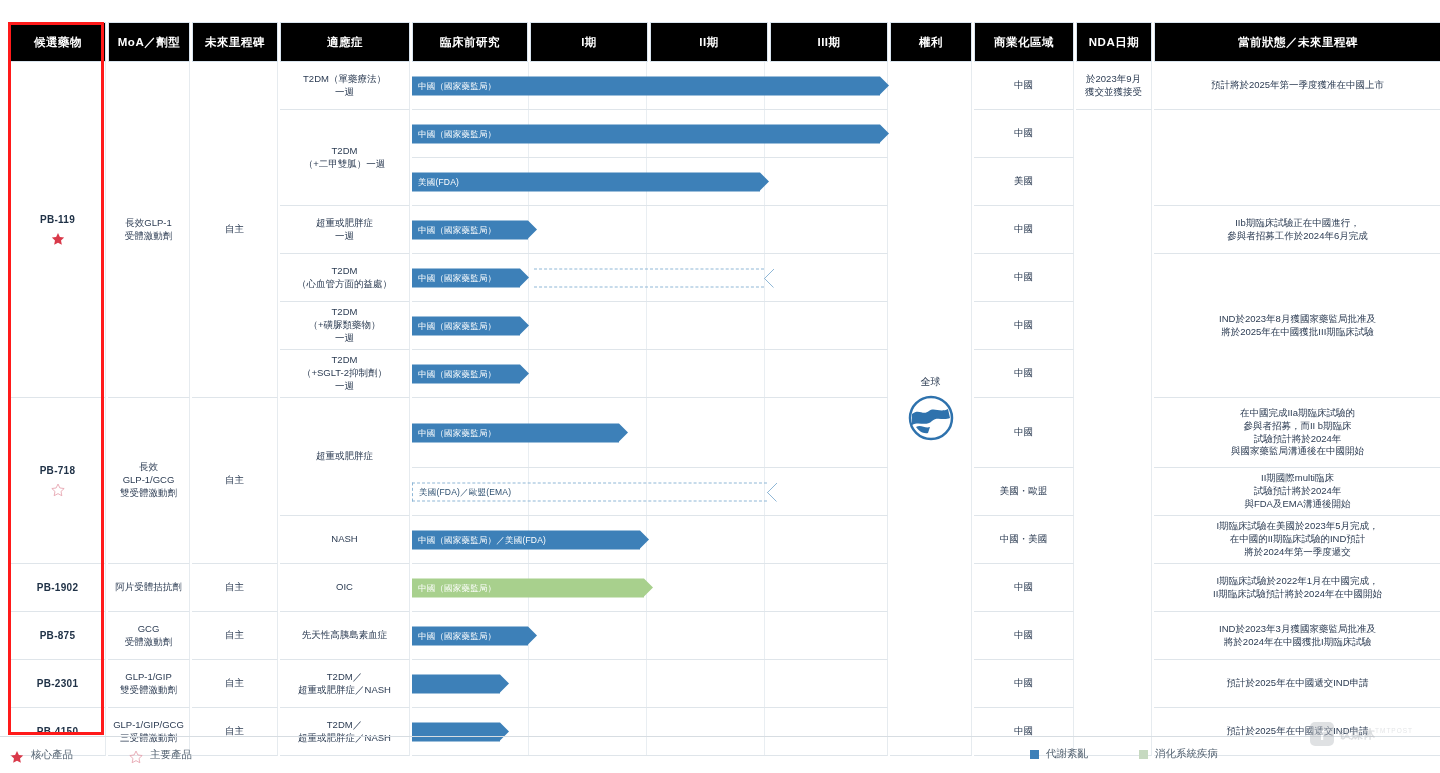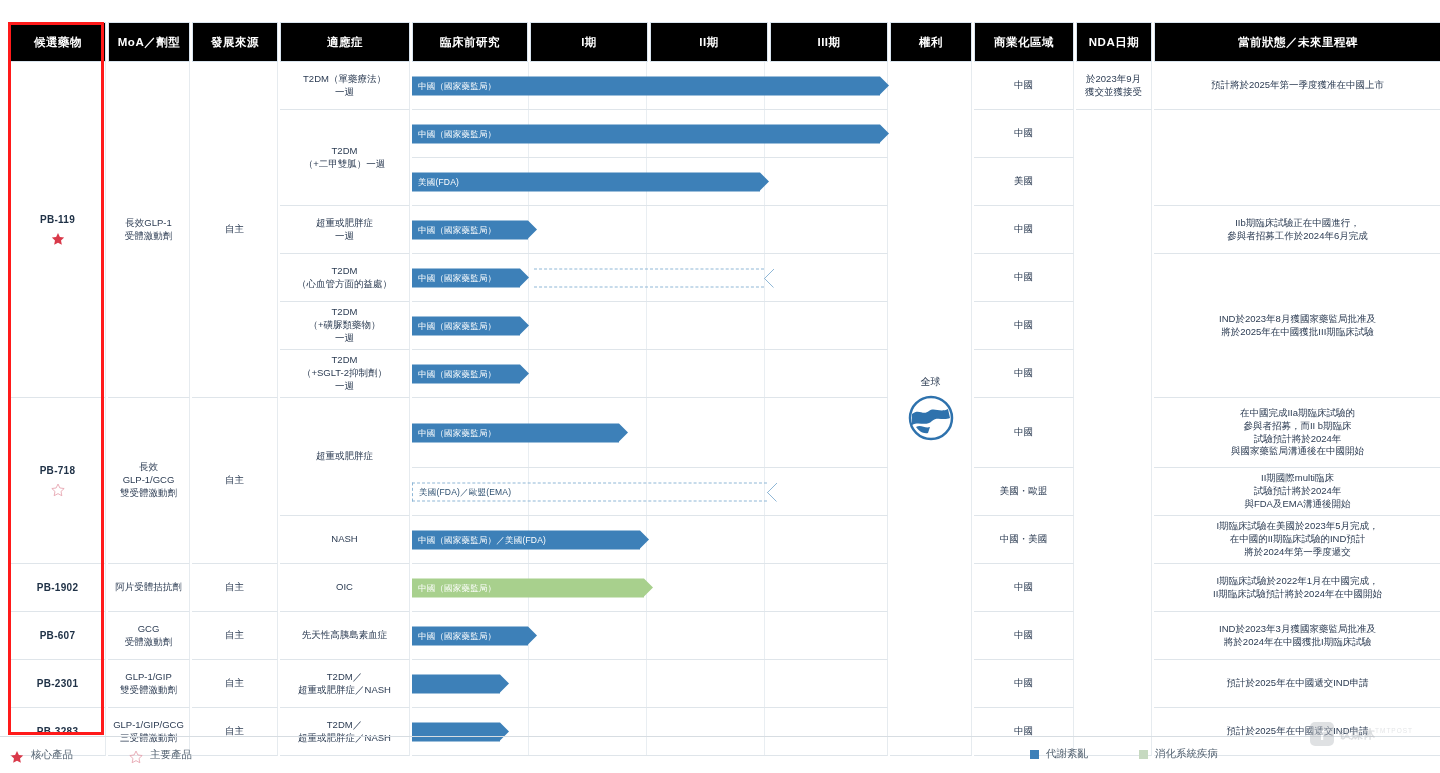--- a/index.html
+++ b/index.html
@@ -144,21 +144,21 @@
       <col style="width:82px">
         <col style="width:100px">
         <col style="width:76px">
         <col style="width:288px">
     </colgroup>
 
     <thead>
       <tr>
         <th>候選藥物</th>
         <th>MoA／劑型</th>
-        <th>發展來源</th>
+        <th>未來里程碑</th>
         <th>適應症</th>
         <th>臨床前研究</th>
         <th>I期</th>
         <th>II期</th>
         <th>III期</th>
         <th>權利</th>
         <th>商業化區域</th>
         <th>NDA日期</th>
         <th>當前狀態／未來里程碑</th>
       </tr>
@@ -308,21 +308,21 @@
             <div style="position: absolute; top: 0px; bottom: 0px; left: 116px; width: 1px; background: rgb(233, 238, 242);"></div>
             <div style="position: absolute; top: 0px; bottom: 0px; left: 234px; width: 1px; background: rgb(233, 238, 242);"></div>
             <div style="position: absolute; top: 0px; bottom: 0px; left: 352px; width: 1px; background: rgb(233, 238, 242);"></div>
             <div class="barwrap" style="left: 0px;"><div class="bar green" style="width: 232px;">中國（國家藥監局）</div></div>
           </td>
           <td>中國</td>
           <td rowspan="1" class="noborder-r">I期臨床試驗於2022年1月在中國完成，<br>II期臨床試驗預計將於2024年在中國開始</td>
         </tr>
         <tr style="height: 48px;">
           <td class="tint" rowspan="1">
-            <div class="drugname">PB-607</div>
+            <div class="drugname">PB-875</div>
           </td>
           <td class="tint" rowspan="1">GCG<br>受體激動劑</td>
           <td class="tint" rowspan="1">自主</td>
           <td class="tint" rowspan="1">先天性高胰島素血症</td>
           <td class="phase" colspan="4">
             <div style="position: absolute; top: 0px; bottom: 0px; left: 116px; width: 1px; background: rgb(233, 238, 242);"></div>
             <div style="position: absolute; top: 0px; bottom: 0px; left: 234px; width: 1px; background: rgb(233, 238, 242);"></div>
             <div style="position: absolute; top: 0px; bottom: 0px; left: 352px; width: 1px; background: rgb(233, 238, 242);"></div>
             <div class="barwrap" style="left: 0px;"><div class="bar" style="width: 116px;">中國（國家藥監局）</div></div>
           </td>
@@ -340,21 +340,21 @@
             <div style="position: absolute; top: 0px; bottom: 0px; left: 116px; width: 1px; background: rgb(233, 238, 242);"></div>
             <div style="position: absolute; top: 0px; bottom: 0px; left: 234px; width: 1px; background: rgb(233, 238, 242);"></div>
             <div style="position: absolute; top: 0px; bottom: 0px; left: 352px; width: 1px; background: rgb(233, 238, 242);"></div>
             <div class="barwrap" style="left: 0px;"><div class="bar" style="width: 88px;"></div></div>
           </td>
           <td>中國</td>
           <td rowspan="1" class="noborder-r">預計於2025年在中國遞交IND申請</td>
         </tr>
         <tr style="height: 48px;">
           <td class="tint" rowspan="1">
-            <div class="drugname">PB-3283</div>
+            <div class="drugname">PB-4150</div>
           </td>
           <td class="tint" rowspan="1">GLP-1/GIP/GCG<br>三受體激動劑</td>
           <td class="tint" rowspan="1">自主</td>
           <td class="tint" rowspan="1">T2DM／<br>超重或肥胖症／NASH</td>
           <td class="phase" colspan="4">
             <div style="position: absolute; top: 0px; bottom: 0px; left: 116px; width: 1px; background: rgb(233, 238, 242);"></div>
             <div style="position: absolute; top: 0px; bottom: 0px; left: 234px; width: 1px; background: rgb(233, 238, 242);"></div>
             <div style="position: absolute; top: 0px; bottom: 0px; left: 352px; width: 1px; background: rgb(233, 238, 242);"></div>
             <div class="barwrap" style="left: 0px;"><div class="bar" style="width: 88px;"></div></div>
           </td>

